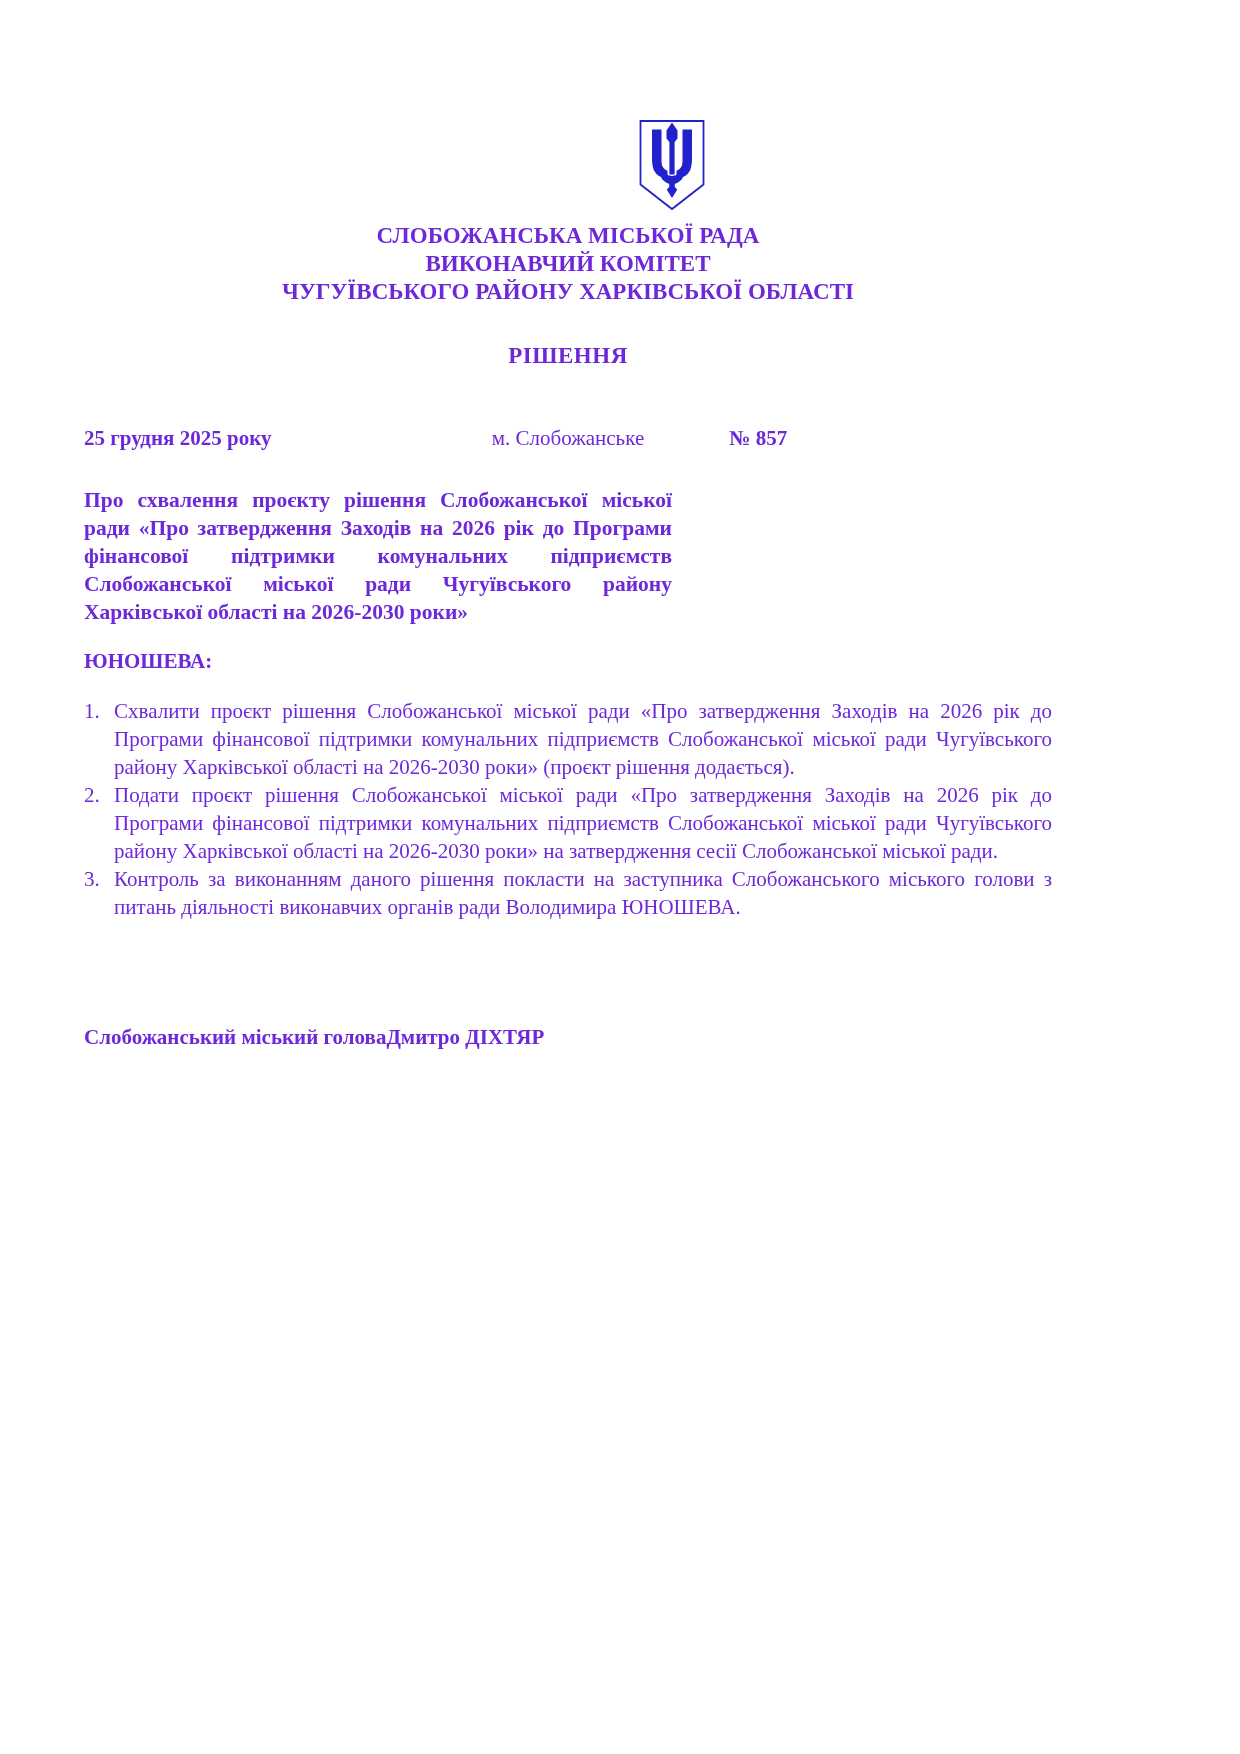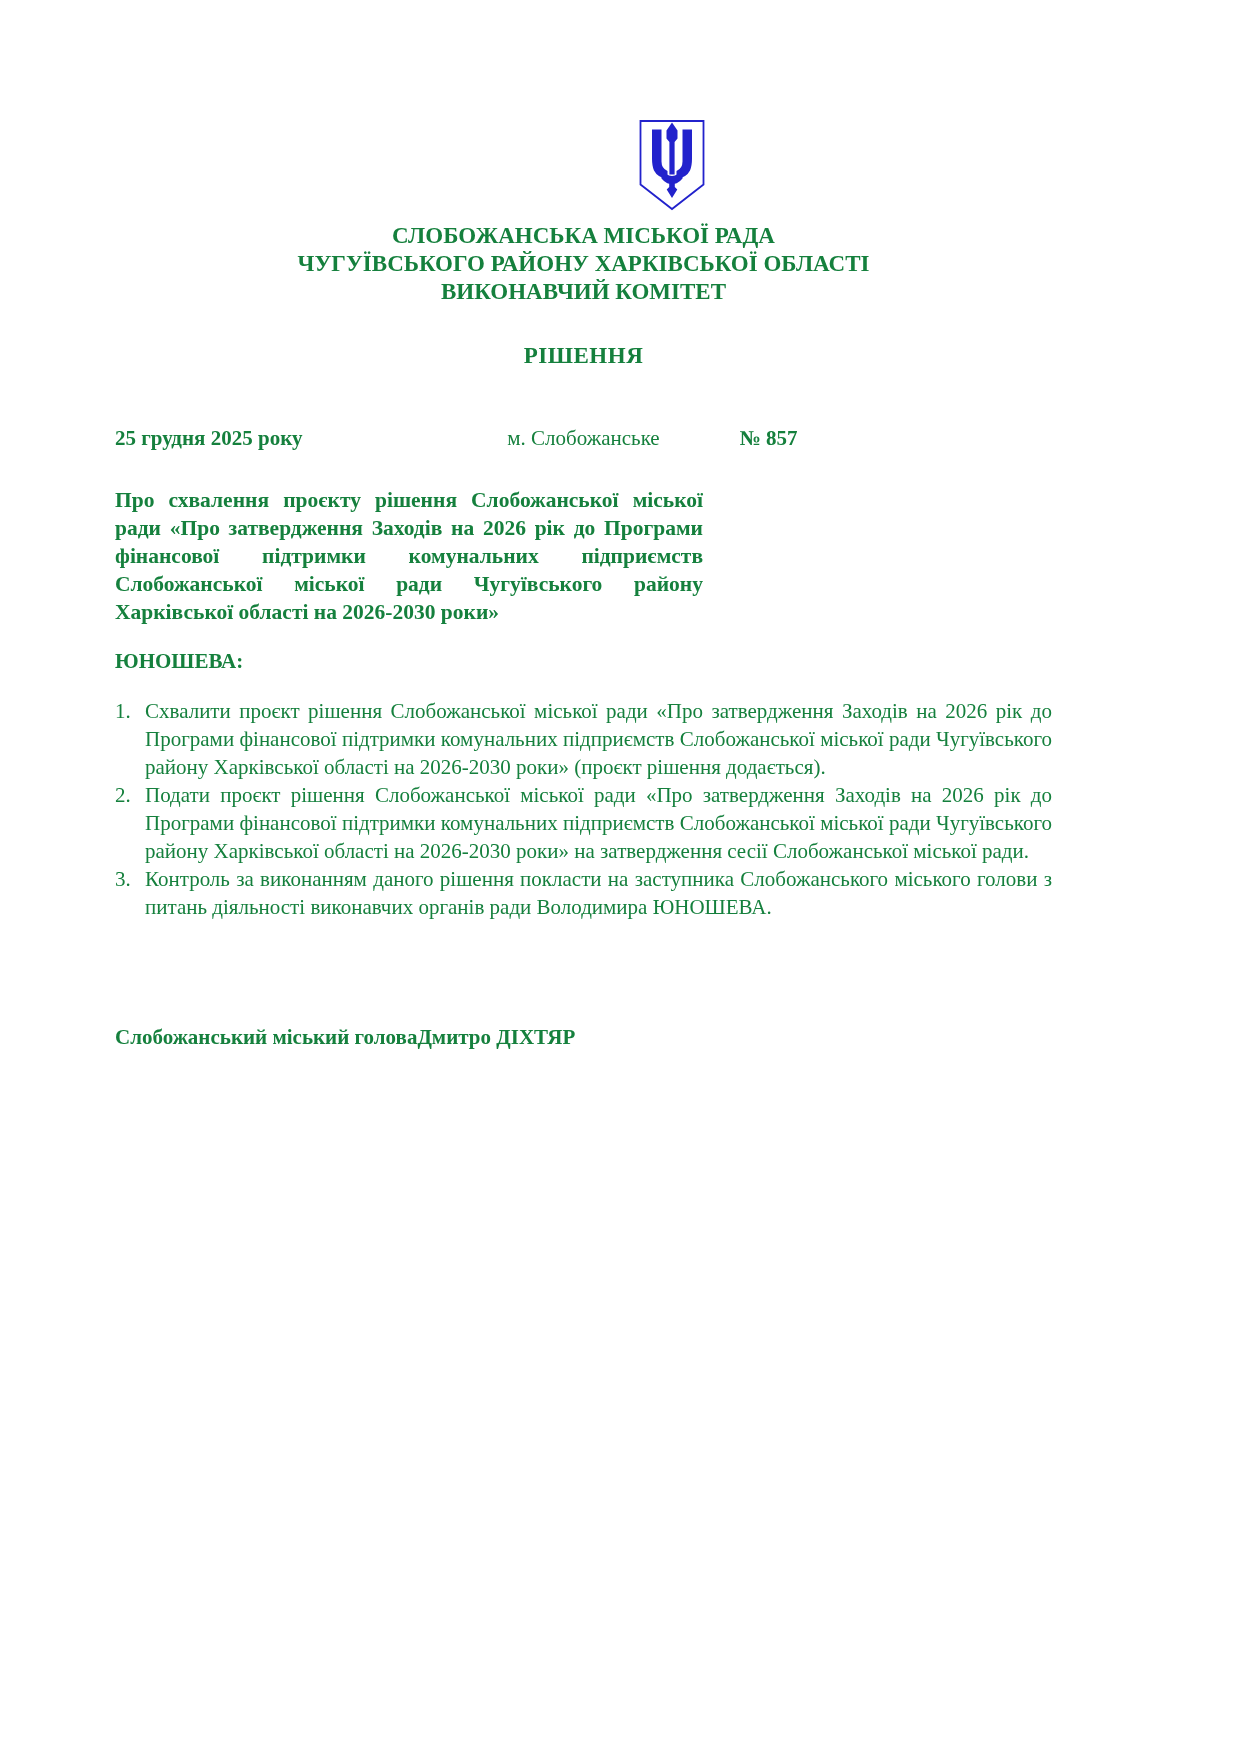--- a/index.html
+++ b/index.html
@@ -1,22 +1,22 @@
 <!DOCTYPE html>
 <html><head>
 <meta charset="utf-8">
 <style>
   html,body{margin:0;padding:0;background:#ffffff;}
   .page{
     position:relative;
     width:1212px;height:1754px;
     box-sizing:border-box;
-    padding:222px 160px 0 115px;
+    padding:222px 160px 0 84px;
     background:#ffffff;
-    color:#15803d;
+    color:#6d28d9;
     font-family:"Liberation Serif", serif;
   }
   .emblem{
     position:absolute;
     left:637px;top:116px;
     width:70px;height:98px;
   }
   .org-header{
     text-align:center;
     font-weight:bold;
@@ -86,22 +86,22 @@
     <g fill="#2222CC">
       <path d="M35 5 L40.5 13 V21 L37.6 24.5 V57 H32.4 V24.5 L29.5 21 V13 Z"></path>
       <path d="M15 12 H24.5 V44 Q24.5 51 30.5 53.5 V61.5 Q20.5 60 17 53 Q15 48.5 15 41 Z"></path>
       <path d="M55 12 H45.5 V44 Q45.5 51 39.5 53.5 V61.5 Q49.5 60 53 53 Q55 48.5 55 41 Z"></path>
       <path d="M24.5 52 Q29 58.5 35 58.5 Q41 58.5 45.5 52 V61 Q41.5 65.5 37.8 66.3 V69.5 L40.3 72 L35 80.5 L29.7 72 L32.2 69.5 V66.3 Q28.5 65.5 24.5 61 Z"></path>
     </g>
   </svg>
 
   <header class="org-header">
     <div>СЛОБОЖАНСЬКА МІСЬКОЇ  РАДА</div>
+    <div>ВИКОНАВЧИЙ КОМІТЕТ</div>
     <div>ЧУГУЇВСЬКОГО РАЙОНУ ХАРКІВСЬКОЇ  ОБЛАСТІ</div>
-    <div>ВИКОНАВЧИЙ КОМІТЕТ</div>
   </header>
 
   <div class="doc-type">РІШЕННЯ</div>
 
   <div class="meta-row">
     <span class="cell meta-date">25 грудня 2025 року</span>
     <span class="cell meta-place">м. Слобожанське</span>
     <span class="cell meta-number">№ 857</span>
   </div>
 

